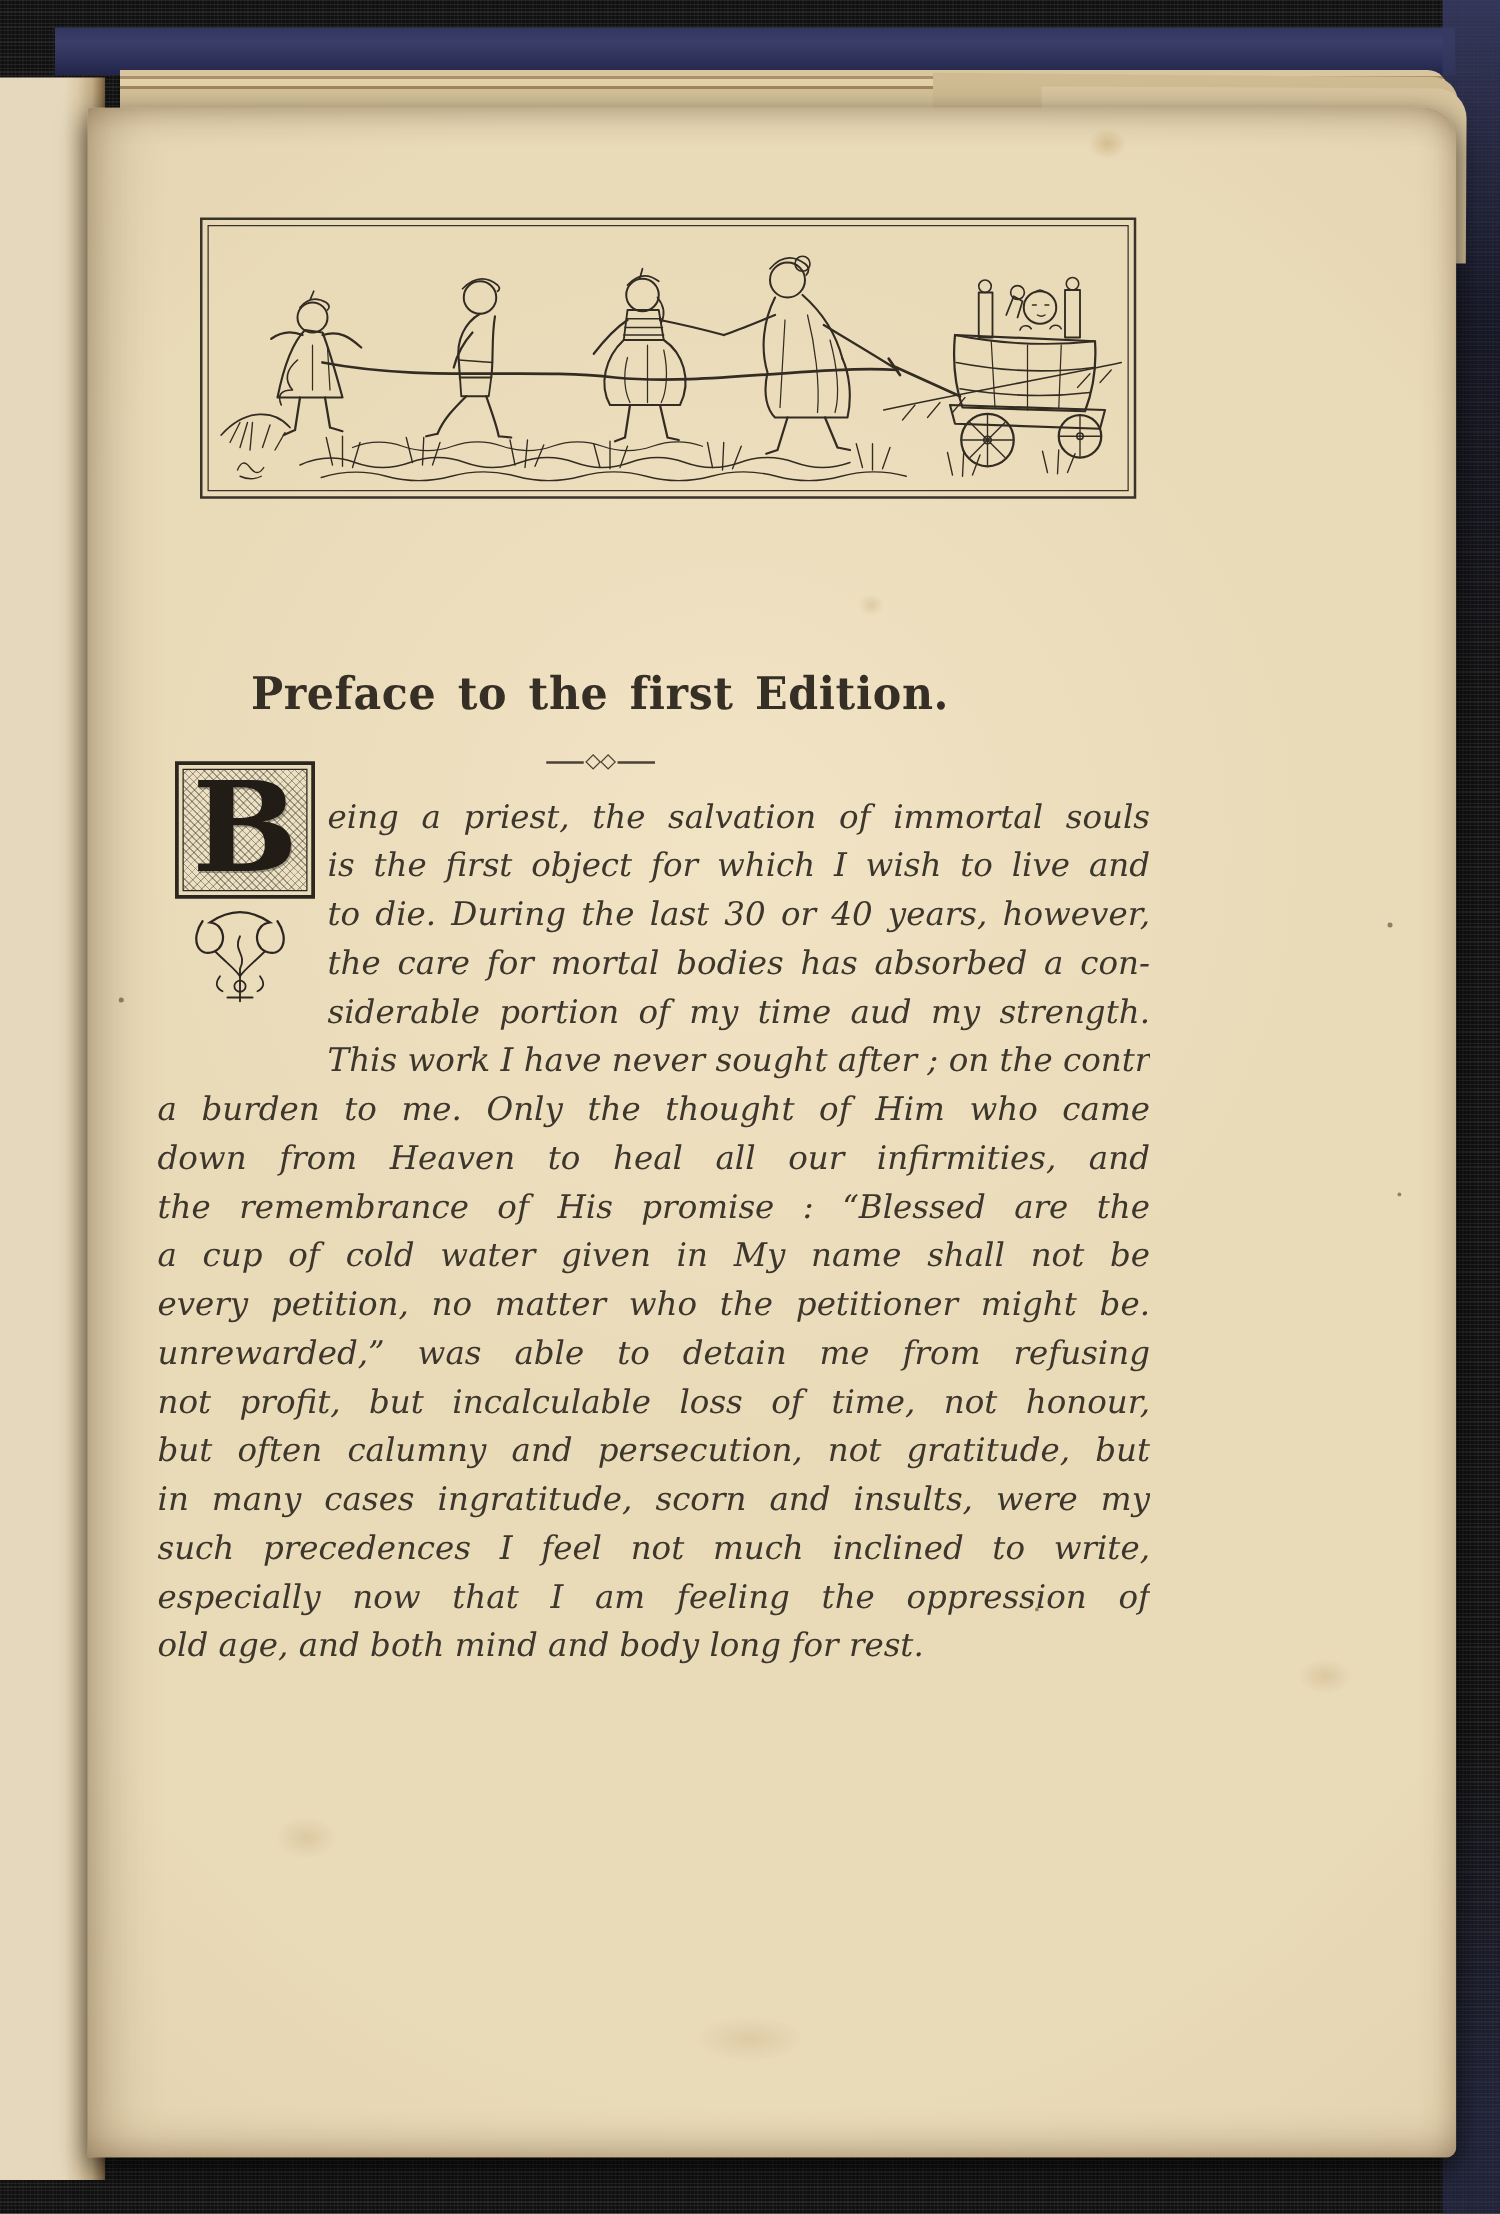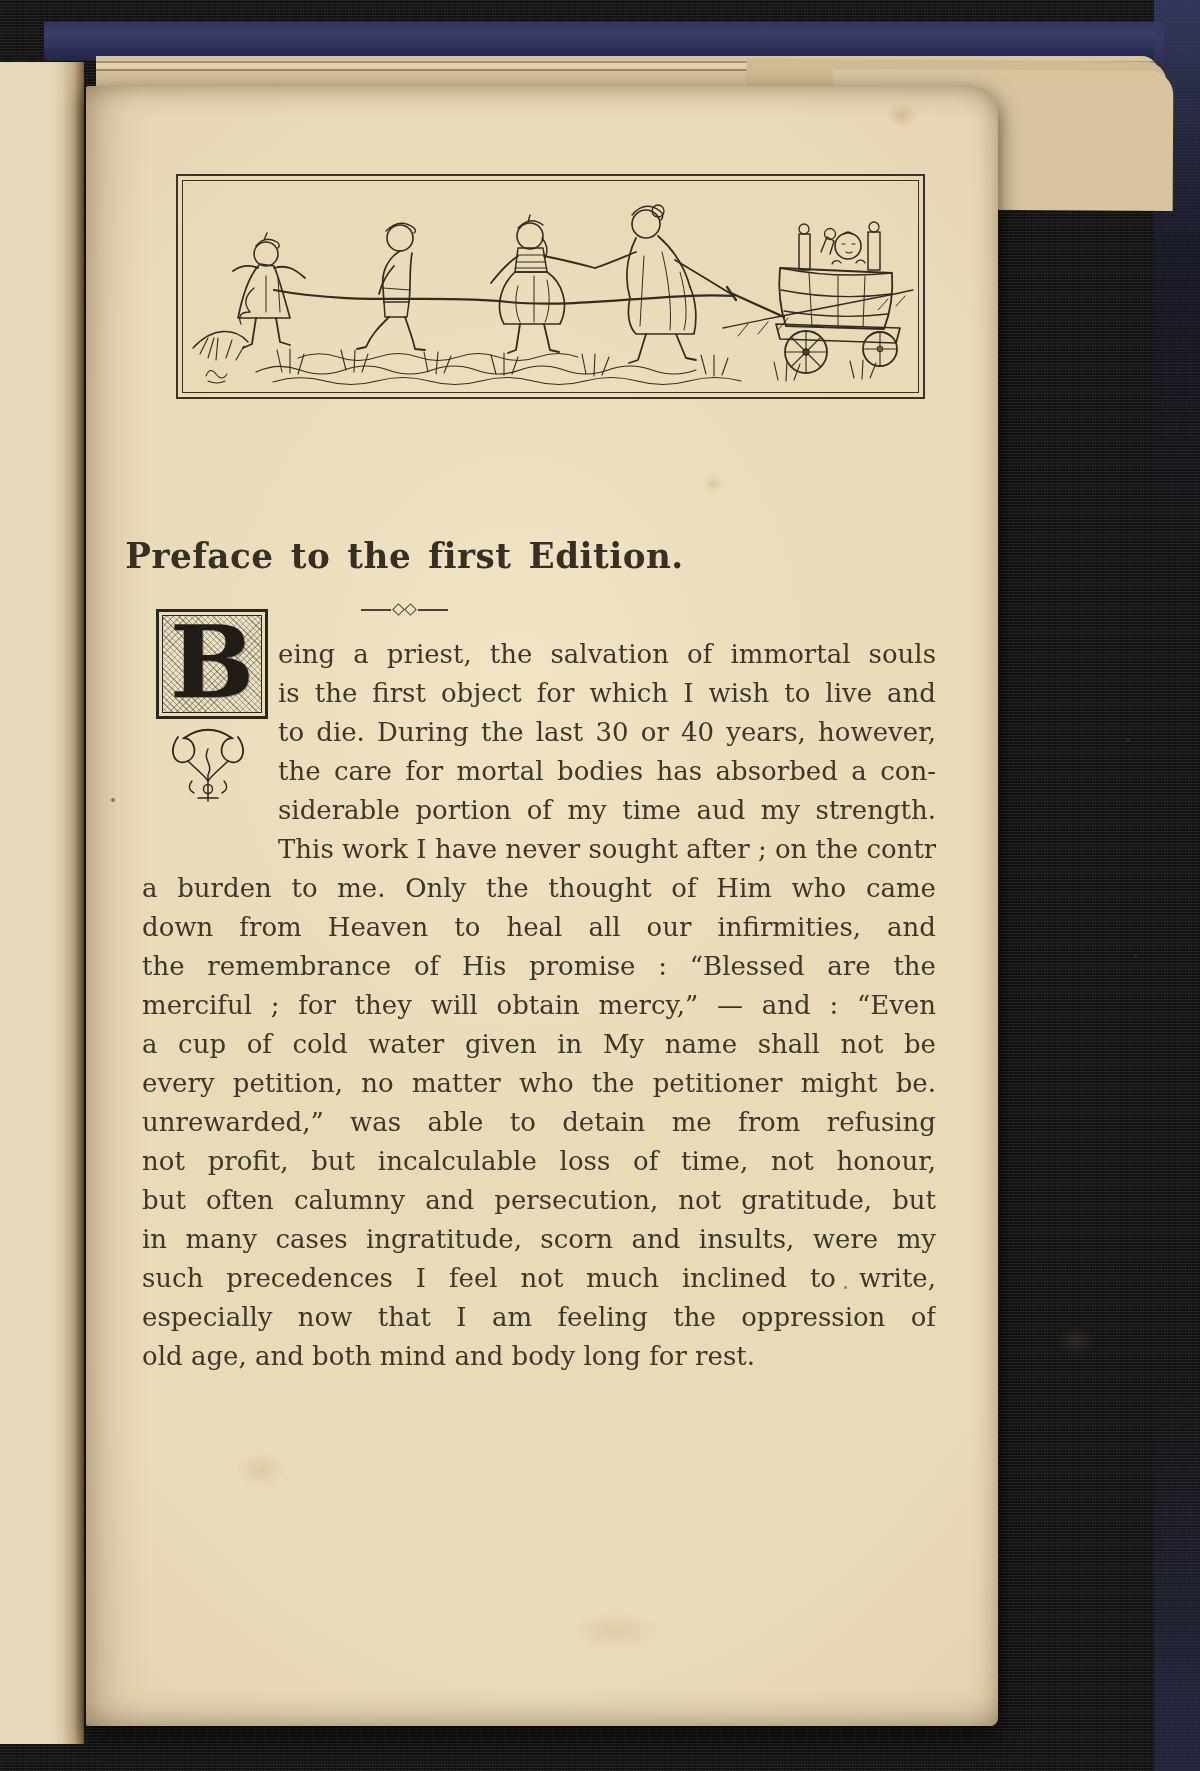--- a/index.html
+++ b/index.html
@@ -25,52 +25,52 @@
   .edge-strip{left:96px;right:42px;top:56px;height:32px;border-radius:0 16px 0 0;
     background:repeating-linear-gradient(180deg,#d9c69f 0 5px,#a9926b 5px 7px,#e1d0a9 7px 13px,#9c8560 13px 15px,#d4c199 15px 32px);}
   .sheetB{right:34px;top:60px;width:420px;height:110px;border-radius:0 20px 0 0;background:#cfbb92;transform:rotate(.5deg);}
   .sheetA{right:27px;top:70px;width:340px;height:140px;border-radius:0 24px 0 0;background:#d8c59e;transform:rotate(.3deg);}
 
   
   .flyleaf{left:0;top:62px;width:84px;height:1682px;
     background:linear-gradient(90deg,#e6d8bc 0 62%,#dccaa8 74%,#c0ab85 88%,#8d744f 97%,#6d573a 100%);}
 
   
-  .page{left:70px;top:86px;width:912px;height:1640px;border-radius:3px 26px 8px 2px;
+  .page{left:70px;top:86px;width:1095px;height:1640px;border-radius:3px 26px 8px 2px;
     background:
       radial-gradient(62% 42% at 47% 36%, rgba(242,229,198,.9) 0%, rgba(242,229,198,0) 70%),
       radial-gradient(120% 95% at 50% 48%, #e9dab8 52%, #decaa5 86%, #d0ba92 100%),
       #e7d8b6;
     box-shadow:
       inset 30px 0 46px -20px rgba(92,66,36,.38),
       inset -14px 0 26px -12px rgba(92,66,36,.30),
       inset 0 16px 26px -14px rgba(92,66,36,.32),
       inset 0 -20px 32px -16px rgba(92,66,36,.32),
-      0 8px 22px rgba(0,0,0,.65); margin-left: 16px;}
+      0 8px 22px rgba(0,0,0,.65);}
 
   .stain{border-radius:50%;pointer-events:none;}
   .speck{border-radius:50%;background:rgba(70,52,32,.55);pointer-events:none;}
 
   
   .illo{left:90px;top:88px;width:745px;height:221px;border:2px solid #3a332a;background:transparent;}
   .illo-inner{position:absolute;inset:4px;border:1px solid #3a332a;}
   .illo svg{position:absolute;inset:0;width:100%;height:100%;}
   .illo path,.illo circle,.illo line,.illo ellipse,.illo rect{stroke:#332c23;fill:none;stroke-linecap:round;stroke-linejoin:round;}
 
   
   .title{left:0;right:275px;top:448px;text-align:center;
     font-size:36px;font-weight:700;color:#362f26;letter-spacing:.5px;word-spacing:5px;
     transform:scaleX(.95);white-space:nowrap;}
   .ornament{left:0;right:275px;top:519px;display:flex;justify-content:center;align-items:center;gap:3px;}
   .orn-line{width:30px;height:2px;background:#4a4238;}
   .orn-diamond{width:7px;height:7px;border:1.6px solid #4a4238;transform:rotate(45deg);background:transparent;}
 
   
   .body-text{left:56px;top:549px;width:794px;color:#3d362c;font-size:26px;}
-  .bline{height:39px;line-height:39px;text-align:justify;text-align-last:justify;overflow:hidden;white-space:nowrap;}
+  .bline{height:39px;line-height:39px;text-align:justify;text-align-last:justify;overflow:hidden;white-space:nowrap;font-style:italic;}
   .bline.last{text-align:center;text-align-last:left;}
 
   .dc-float{float:left;width:136px;height:196px;}
   .dropcap-box{width:106px;height:104px;margin:-26px 0 0 14px;
     border:3px solid #2b2620;
     box-shadow:inset 0 0 0 3px #e9dcba, inset 0 0 0 4px #2b2620;
     background:
       repeating-linear-gradient(45deg, rgba(43,38,32,.40) 0 1px, transparent 1px 4px),
       repeating-linear-gradient(-45deg, rgba(43,38,32,.28) 0 1px, transparent 1px 5px),
       #ece0c2;
@@ -207,21 +207,20 @@
 
   <div class="bline">eing a priest, the salvation of immortal souls</div>
       <div class="bline">is the first object for which I wish to live and</div>
       <div class="bline">to die. During the last 30 or 40 years, however,</div>
       <div class="bline">the care for mortal bodies has absorbed a con-</div>
       <div class="bline">siderable portion of my time aud my strength.</div>
       <div class="bline">This work I have never sought after ; on the contrary</div>
       <div class="bline">a burden to me. Only the thought of Him who came</div>
       <div class="bline">down from Heaven to heal all our infirmities, and</div>
       <div class="bline">the remembrance of His promise : “Blessed are the</div>
-      <div class="bline">merciful ; for they will obtain mercy,” — and : “Even</div>
       <div class="bline">a cup of cold water given in My name shall not be</div>
       <div class="bline">every petition, no matter who the petitioner might be.</div>
       <div class="bline">unrewarded,” was able to detain me from refusing</div>
       <div class="bline">not profit, but incalculable loss of time, not honour,</div>
       <div class="bline">but often calumny and persecution, not gratitude, but</div>
       <div class="bline">in many cases ingratitude, scorn and insults, were my</div>
       <div class="bline">such precedences I feel not much inclined to write,</div>
       <div class="bline">especially now that I am feeling the oppression of</div>
       <div class="bline last">old age, and both mind and body long for rest.</div>
     </div>

